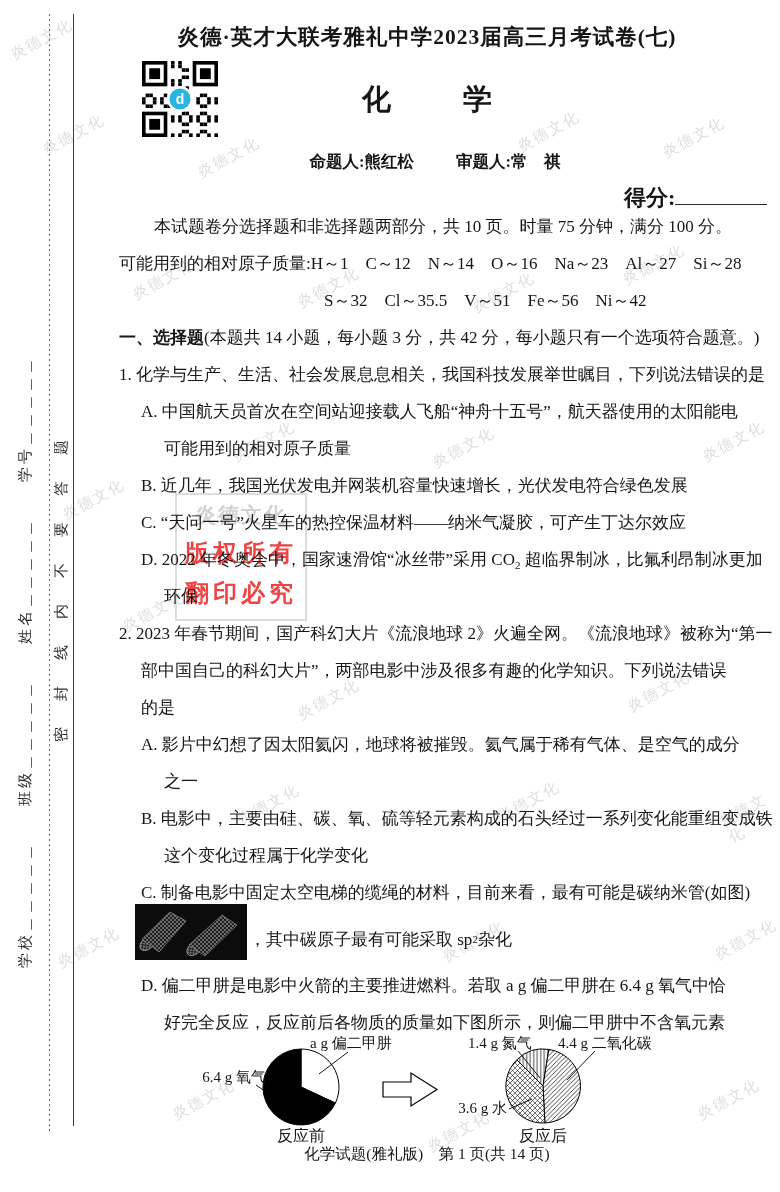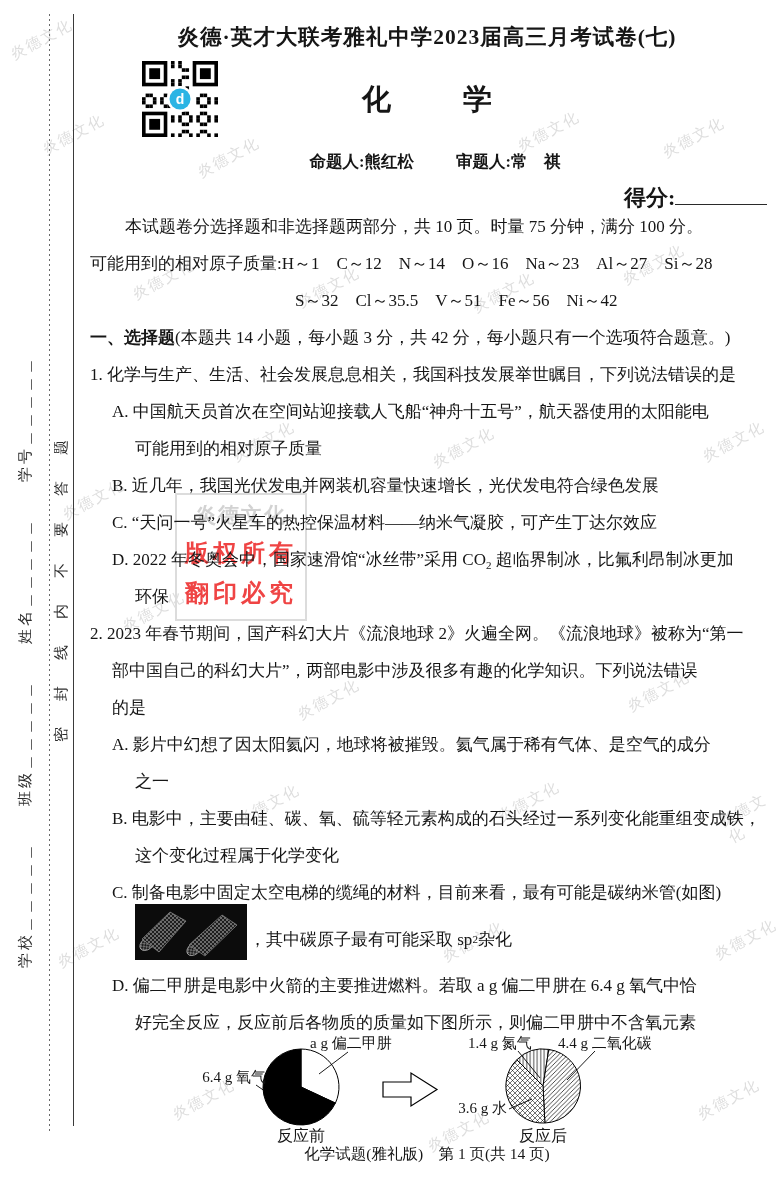--- a/index.html
+++ b/index.html
@@ -27,21 +27,21 @@
   .subject{position:absolute;left:86px;top:80px;width:682px;text-align:center;
            font-size:29px;font-weight:bold;z-index:1;}
   .subject .gap{display:inline-block;width:72px;}
   .people{position:absolute;left:94px;top:151px;width:682px;text-align:center;
           font-size:16.5px;font-weight:bold;z-index:1;}
   .people .gap{display:inline-block;width:42px;}
   .score{position:absolute;left:624px;top:183px;font-size:22px;font-weight:bold;z-index:1;}
   .score-line{display:inline-block;width:92px;height:15px;border-bottom:1.2px solid #2a2a2a;}
   
   .content{position:absolute;left:90px;top:208px;width:682px;z-index:1;}
-  .cline{height:37px;line-height:37px;font-size:17px;white-space:nowrap;}
+  .cline{height:37px;line-height:37px;font-size:17px;white-space:nowrap;margin-left:29px;}
   .ind22{padding-left:22px;}
   .ind35{padding-left:35px;}
   .ind45{padding-left:45px;}
   .ind205{padding-left:205px;}
   .bold{font-weight:bold;}
   sub.sm{font-size:11px;}
   sup.sm{font-size:11px;}
   .imgrow{height:56px;display:flex;align-items:center;font-size:17px;white-space:nowrap;}
   .imgrow svg{margin-top:-14px;margin-right:2px;}
   

